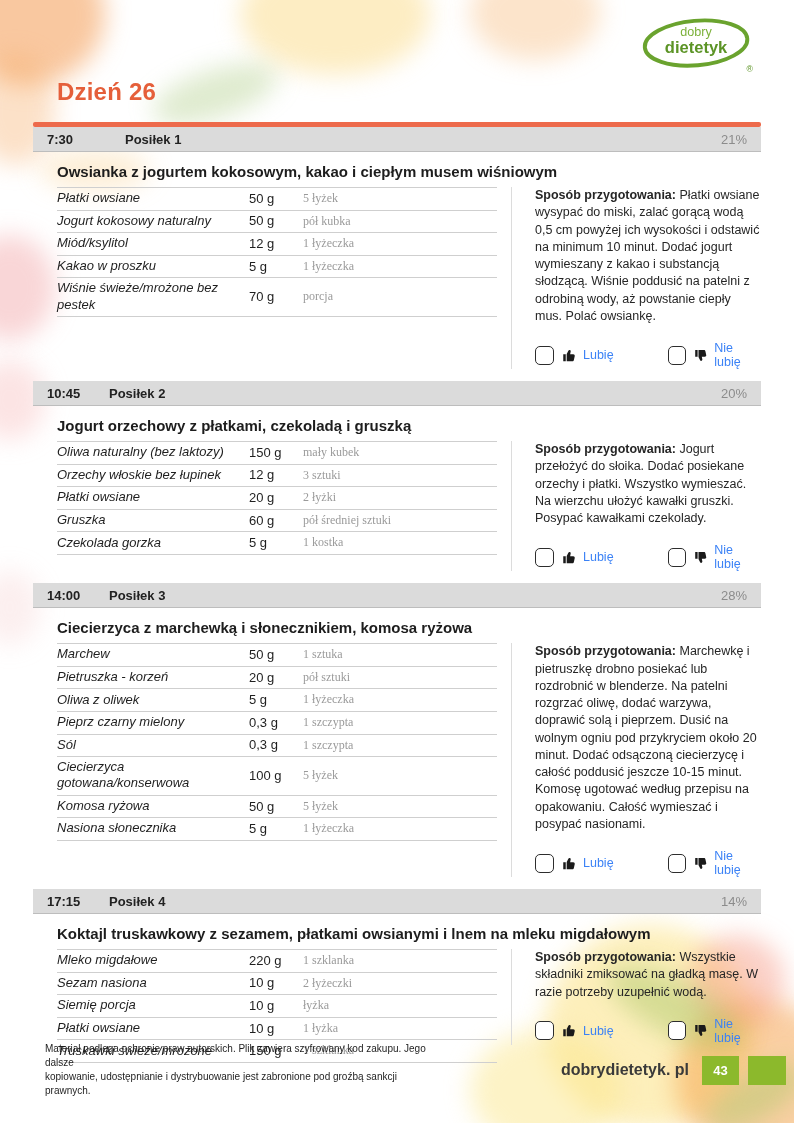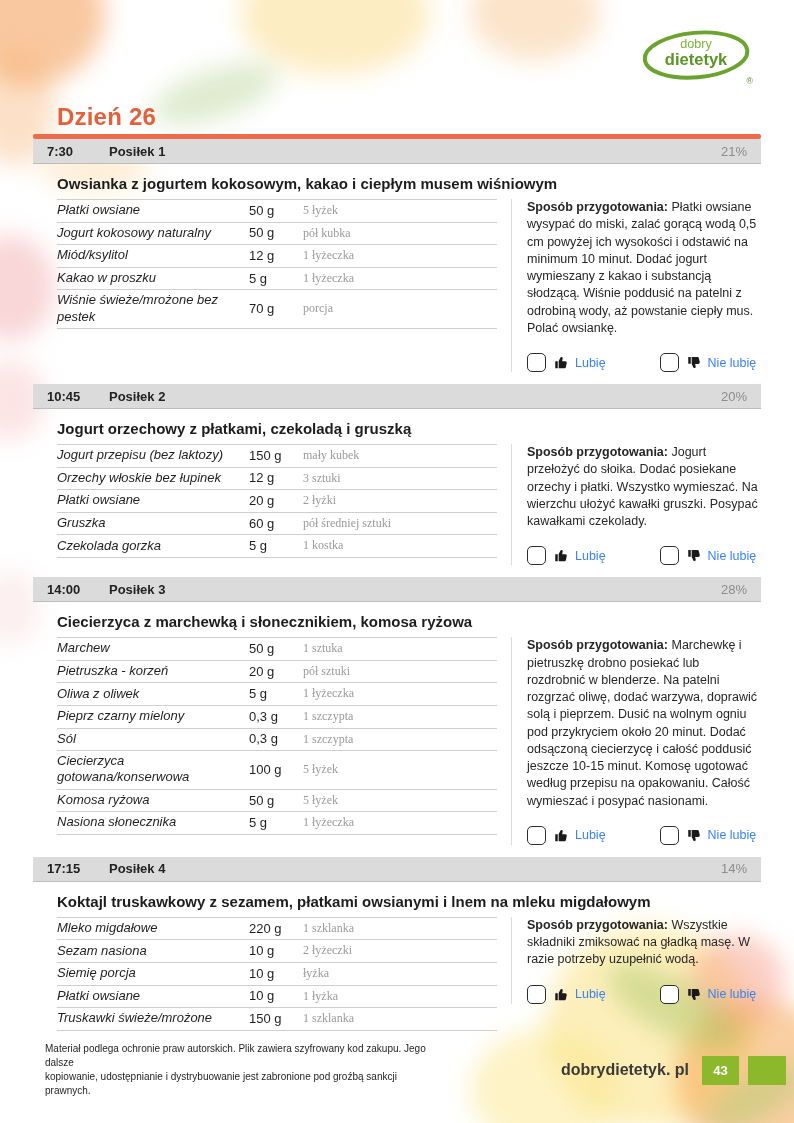--- a/index.html
+++ b/index.html
@@ -5,52 +5,52 @@
 <style>
   * { margin:0; padding:0; box-sizing:border-box; }
   body { background:#888; font-family:"Liberation Sans", sans-serif; }
   .page {
     position:relative; width:794px; height:1123px; margin:0 auto;
     background:#ffffff; overflow:hidden;
   }
   
   .deco { position:absolute; border-radius:50%; filter:blur(12px); z-index:0; }
   
-  .content { position:relative; z-index:2; padding:0 33px;margin-top:12px; }
+  .content { position:relative; z-index:2; padding:0 33px; }
   .header { position:relative; height:122px; }
   .logo { position:absolute; top:12px; right:4px; width:118px; height:66px; }
   .day-title {
-    position:absolute; left:24px; bottom:3px;
+    position:absolute; left:24px; bottom:16px;
     font-size:24px; font-weight:bold; color:#e55f3a; letter-spacing:.2px;
   }
   .day-rule { height:5px; background:#ed6a4b; border-radius:2px; }
   
   .meal-section { margin-bottom:2px; }
   .meal-bar {
     display:flex; align-items:center; height:25px; padding:0 14px;
     background:#dbdbdb; border-bottom:1px solid #bdbdbd; margin-top:12px;
   }
-  .meal-section:first-child .meal-bar { margin-top:0; }
+  .meal-section:first-child .meal-bar { margin-top:0;gap:16px; }
   .meal-time { width:62px; font-size:13px; font-weight:bold; color:#222; }
   .meal-name { font-size:13px; font-weight:bold; color:#222; }
   .meal-percent { margin-left:auto; font-size:13px; color:#8c8c8c; }
   .meal-title {
     margin:11px 0 7px 24px; font-size:15px; font-weight:bold; color:#1d1d1d;
   }
   .meal-body { display:flex; align-items:flex-start; padding-left:24px; }
   .ingredients { width:440px; border-top:1px solid #cfcfcf; }
   .ingredient-row {
     display:flex; align-items:center; padding:2px 0 3px 0;
     border-bottom:1px solid #cfcfcf; min-height:20px;
   }
   .ing-name { flex:0 0 192px; font-size:13px; color:#1f1f1f; line-height:1.25;font-style:italic; }
   .ing-amount { flex:0 0 54px; font-size:13px; color:#1f1f1f; }
   .ing-measure { flex:1; font-size:12px; color:#9a9a9a; line-height:1.3; padding-top:1px;font-family:Liberation Serif, serif; }
   .prep-col {
-    flex:1; margin-left:14px; padding-left:15px; border-left:1px solid #dcdcdc;
+    flex:1; margin-left:14px; padding-left:23px; border-left:1px solid #dcdcdc;
     max-width:260px;
   }
   .prep-text { font-size:12.5px; color:#262626; line-height:1.38; }
   .prep-bold { font-weight:bold; }
   .like-row { display:flex; align-items:center; margin-top:16px; }
   .like-group { display:flex; align-items:center; }
   .like-group + .like-group { margin-left:54px; }
   .like-checkbox {
     width:19px; height:19px; border:1.6px solid #2d2d2d; border-radius:5px;
     background:#fff; cursor:pointer;
@@ -179,21 +179,21 @@
   <div class="meal-section">
     <div class="meal-bar">
       <span class="meal-time">10:45</span>
       <span class="meal-name">Posiłek 2</span>
       <span class="meal-percent">20%</span>
     </div>
     <div class="meal-title">Jogurt orzechowy z płatkami, czekoladą i gruszką</div>
     <div class="meal-body">
       <div class="ingredients">
   <div class="ingredient-row">
-    <span class="ing-name">Jogurt przepisu (bez laktozy)</span>
+    <span class="ing-name">Oliwa naturalny (bez laktozy)</span>
     <span class="ing-amount">150 g</span>
     <span class="ing-measure">mały kubek</span>
   </div>
 
   <div class="ingredient-row">
     <span class="ing-name">Orzechy włoskie bez łupinek</span>
     <span class="ing-amount">12 g</span>
     <span class="ing-measure">3 sztuki</span>
   </div>
 

